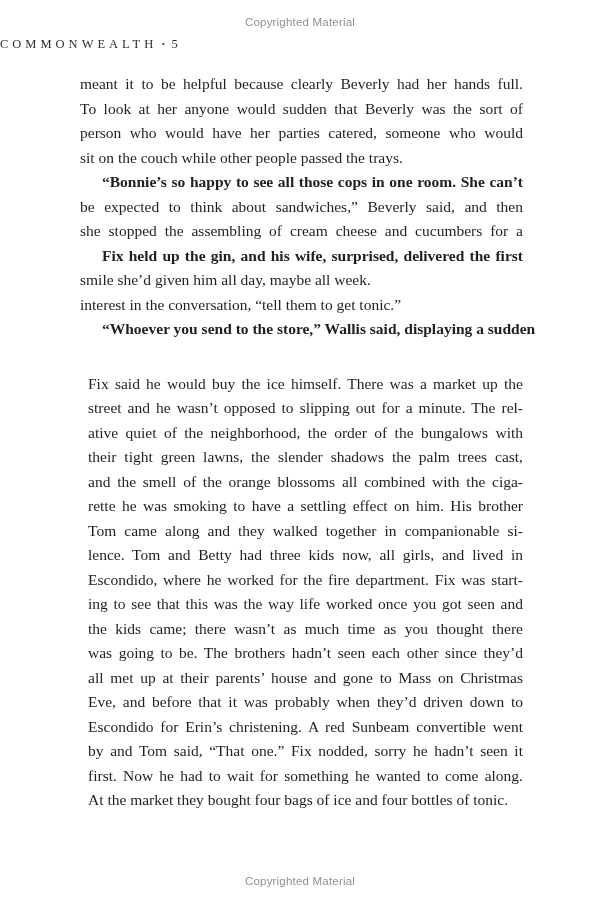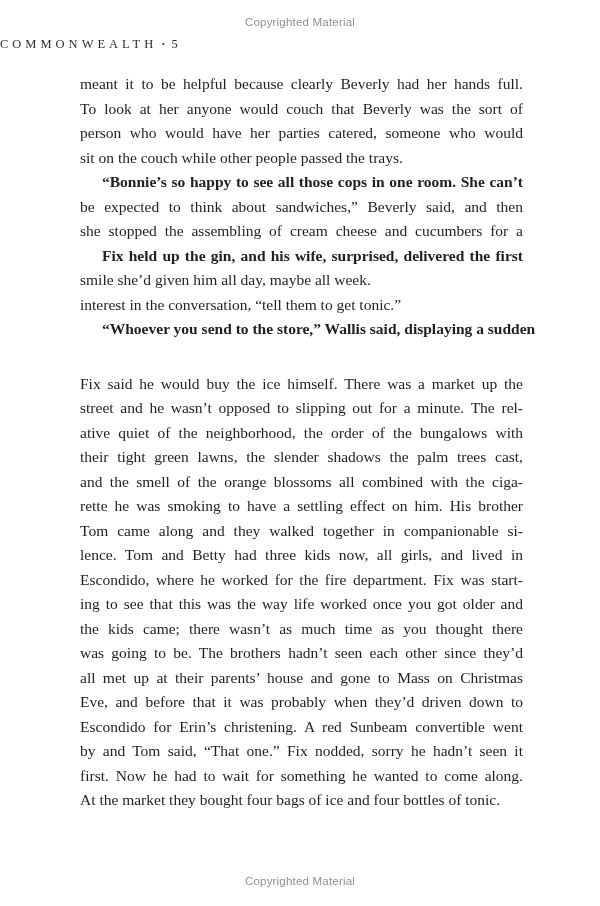--- a/index.html
+++ b/index.html
@@ -56,20 +56,21 @@
     padding-right: 77px;
     font-size: 15.5px;
     line-height: 24.5px;
     color: #1f1f1f;
   }
   .para {
     margin: 0;
   }
   .para.section-break {
     margin-top: 30px;
+    margin-left: 8px;
   }
   .line {
     white-space: nowrap;
     text-align: justify;
     text-align-last: justify;
   }
   .line.last {
     text-align-last: left;
   }
   .para.indent .line.first {
@@ -84,21 +85,21 @@
 
   <div class="copyright top">Copyrighted Material</div>
 
   <div class="running-head">
     <span class="title">COMMONWEALTH</span><span class="sep">·</span><span class="pagenum">5</span>
   </div>
 
   <div class="body-text">
       <div class="para">
         <div class="line first">meant it to be helpful because clearly Beverly had her hands full.</div>
-        <div class="line">To look at her anyone would couch that Beverly was the sort of</div>
+        <div class="line">To look at her anyone would sudden that Beverly was the sort of</div>
         <div class="line">person who would have her parties catered, someone who would</div>
         <div class="line last">sit on the couch while other people passed the trays.</div>
       </div>
       <div class="para indent">
         <div class="line first">“Bonnie’s so happy to see all those cops in one room. She can’t</div>
         <div class="line">be expected to think about sandwiches,” Beverly said, and then</div>
         <div class="line">she stopped the assembling of cream cheese and cucumbers for a</div>
       </div>
       <div class="para indent">
         <div class="line first">Fix held up the gin, and his wife, surprised, delivered the first</div>
@@ -111,21 +112,21 @@
       <div class="para section-break">
         <div class="line first">Fix said he would buy the ice himself. There was a market up the</div>
         <div class="line">street and he wasn’t opposed to slipping out for a minute. The rel-</div>
         <div class="line">ative quiet of the neighborhood, the order of the bungalows with</div>
         <div class="line">their tight green lawns, the slender shadows the palm trees cast,</div>
         <div class="line">and the smell of the orange blossoms all combined with the ciga-</div>
         <div class="line">rette he was smoking to have a settling effect on him. His brother</div>
         <div class="line">Tom came along and they walked together in companionable si-</div>
         <div class="line">lence. Tom and Betty had three kids now, all girls, and lived in</div>
         <div class="line">Escondido, where he worked for the fire department. Fix was start-</div>
-        <div class="line">ing to see that this was the way life worked once you got older and</div>
+        <div class="line">ing to see that this was the way life worked once you got seen and</div>
         <div class="line">the kids came; there wasn’t as much time as you thought there</div>
         <div class="line">was going to be. The brothers hadn’t seen each other since they’d</div>
         <div class="line">all met up at their parents’ house and gone to Mass on Christmas</div>
         <div class="line">Eve, and before that it was probably when they’d driven down to</div>
         <div class="line">Escondido for Erin’s christening. A red Sunbeam convertible went</div>
         <div class="line">by and Tom said, “That one.” Fix nodded, sorry he hadn’t seen it</div>
         <div class="line">first. Now he had to wait for something he wanted to come along.</div>
         <div class="line last">At the market they bought four bags of ice and four bottles of tonic.</div>
       </div>
     </div>

